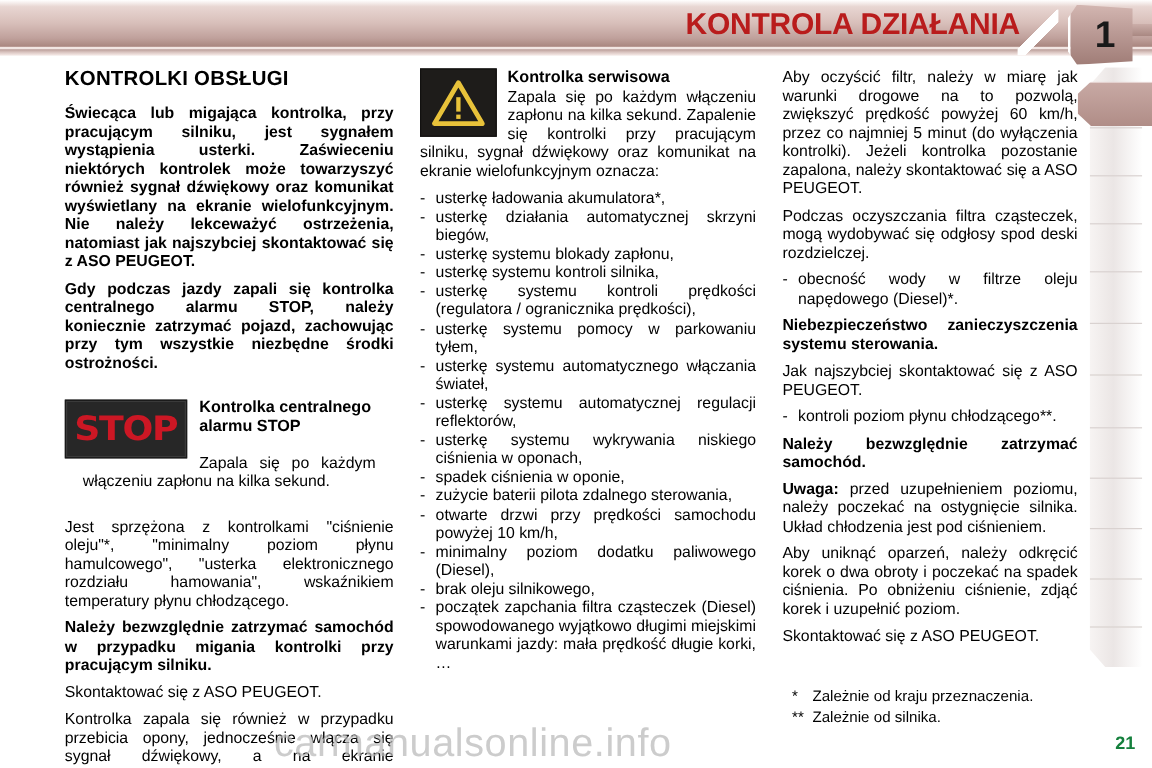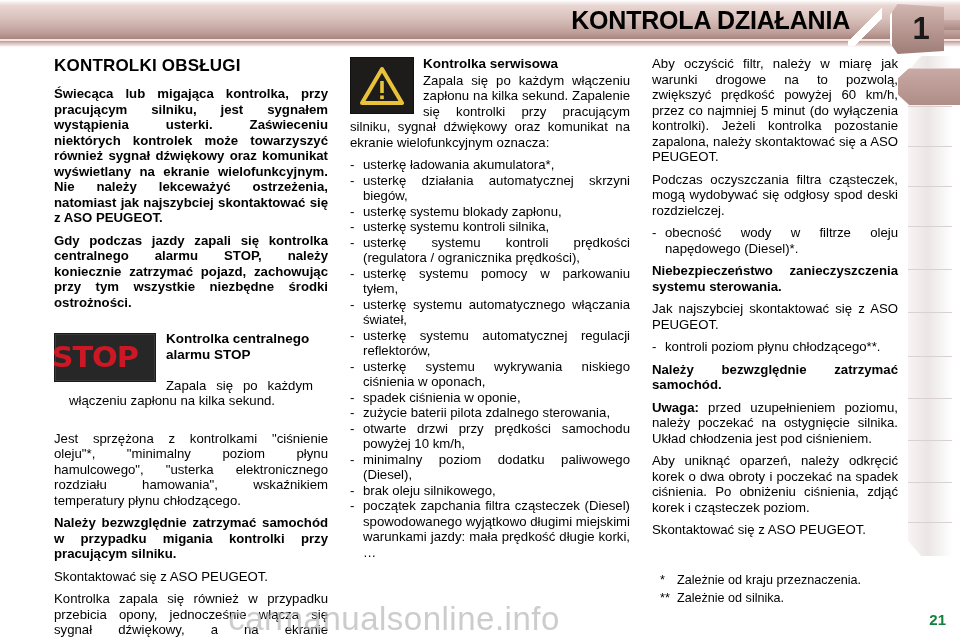--- a/index.html
+++ b/index.html
@@ -26,21 +26,21 @@
     position:absolute;left:0;top:41px;width:960px;height:6px;
     background:linear-gradient(to bottom,#b79a95 0%,#d9c3bf 40%,#efe1de 75%,#ffffff 100%);
   }
   .header-rule2{
     position:absolute;left:0;top:47px;width:960px;height:2px;
     background:#ffffff;
   }
   .header-title{
     position:absolute;right:110px;top:6px;
     font-size:25px;font-weight:bold;letter-spacing:-0.2px;
-    color:#000000;white-space:nowrap;
+    color:#b91c1c;white-space:nowrap;
     font-family:"Liberation Sans",sans-serif;
   }
   .header-slash{
     position:absolute;right:78px;top:8px;width:34px;height:38px;
     background:linear-gradient(135deg,transparent 46%,#ffffff 46%,#ffffff 62%,transparent 62%);
   }
   .chapter-tab{
     position:absolute;right:16px;top:4px;width:52px;height:50px;
     background:linear-gradient(to bottom,#d3b6b1 0%,#bb9b96 45%,#a07d77 100%);
     clip-path:polygon(14% 0%,100% 6%,100% 94%,14% 100%,0% 78%,0% 22%);
@@ -86,21 +86,21 @@
   .body{font-size:13.2px;line-height:1.175;text-align:justify;}
   .bold{font-weight:bold;}
   .just{text-align:justify;text-justify:inter-word;}
   .noj{text-align:left;}
 
   
   .icon-row{position:relative;margin-bottom:2px;}
   .icon-stop{
     float:left;width:100px;height:47px;margin:2px 10px 2px 0;
     background:#272727;border:1px solid #1a1a1a;
-    display:flex;align-items:center;
+    display:flex;align-items:center;justify-content:center;
     box-shadow:0 0 0 1px #3a3a3a inset;
   }
   .icon-stop span{
     color:#cc1724;font-weight:bold;font-size:28px;letter-spacing:-1px;
     font-family:"DejaVu Sans",sans-serif;
     transform:scaleX(1.08);
   }
   .icon-warn{
     float:left;width:62px;height:55px;margin:1px 9px 1px 0;
     background:#1e1c1a;border:1px solid #121110;
@@ -225,21 +225,21 @@
   <p class="body bold just">Niebezpieczeństwo zanieczyszczenia systemu sterowania.</p>
   <p class="body just">Jak najszybciej skontaktować się z ASO PEUGEOT.</p>
 
   <ul class="dash">
     <li>kontroli poziom płynu chłodzącego**.</li>
   </ul>
   <p class="body bold just">Należy bezwzględnie zatrzymać samochód.</p>
 
   <p class="body just"><span class="bold">Uwaga:</span><span> przed uzupełnieniem poziomu, należy poczekać na ostygnięcie silnika. Układ chłodzenia jest pod ciśnieniem.</span></p>
 
-  <p class="body just">Aby uniknąć oparzeń, należy odkręcić korek o dwa obroty i poczekać na spadek ciśnienia. Po obniżeniu ciśnienia, zdjąć korek i cząsteczek poziom.</p>
+  <p class="body just">Aby uniknąć oparzeń, należy odkręcić korek o dwa obroty i poczekać na spadek ciśnienia. Po obniżeniu ciśnienie, zdjąć korek i uzupełnić poziom.</p>
   <p class="body noj">Skontaktować się z ASO PEUGEOT.</p>
 </div>
 
 <div class="footnotes">
   <div><span class="fn-mark">*</span><span>Zależnie od kraju przeznaczenia.</span></div>
   <div><span class="fn-mark">**</span><span>Zależnie od silnika.</span></div>
 </div>
 
 <div class="watermark">carmanualsonline.info</div>
 <div class="page-number">21</div>

